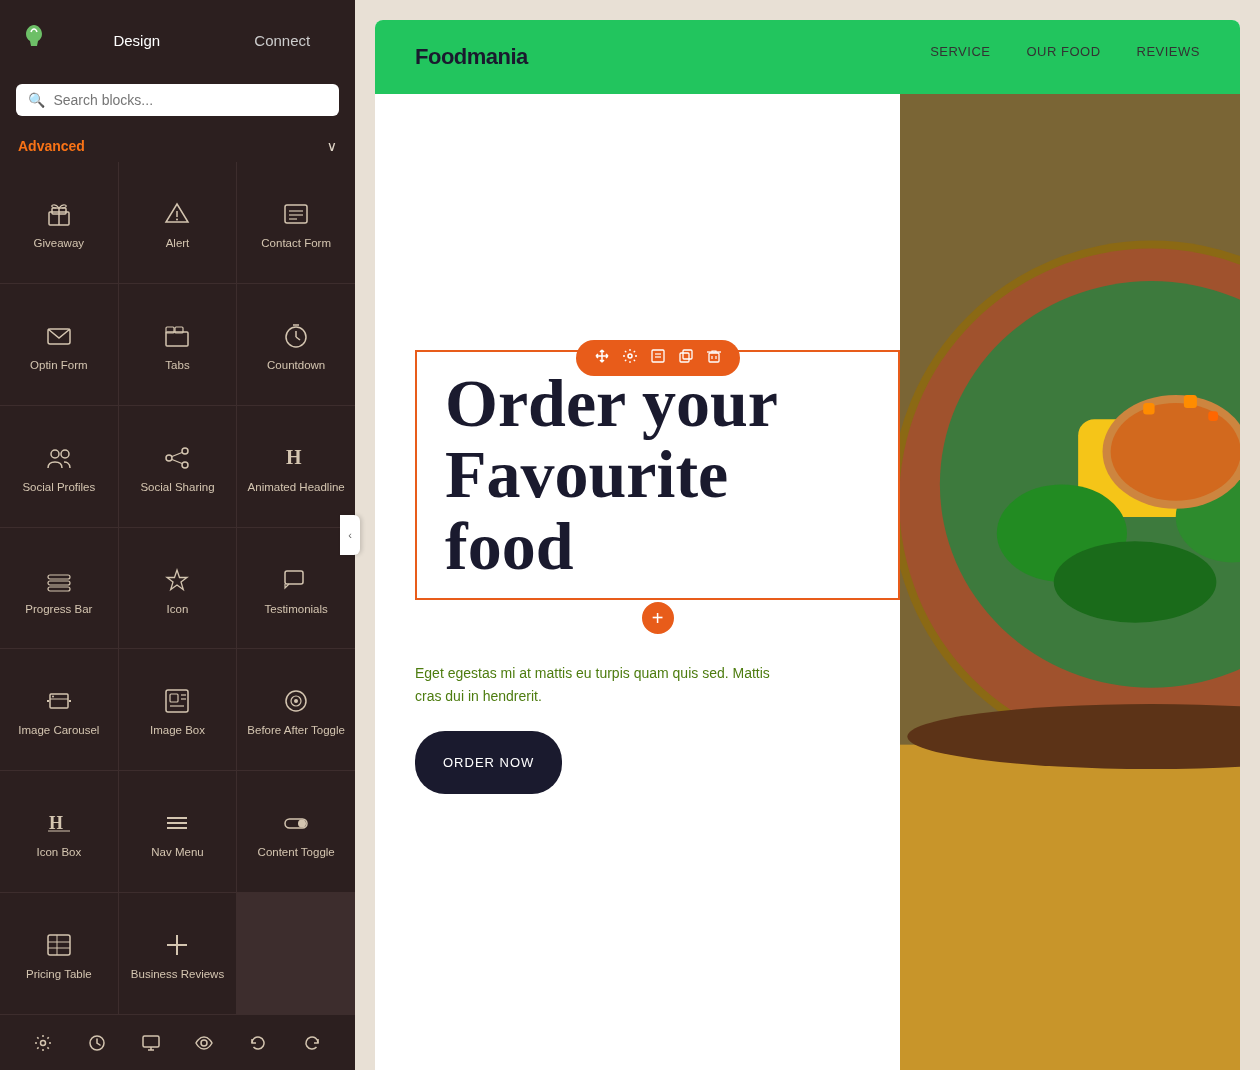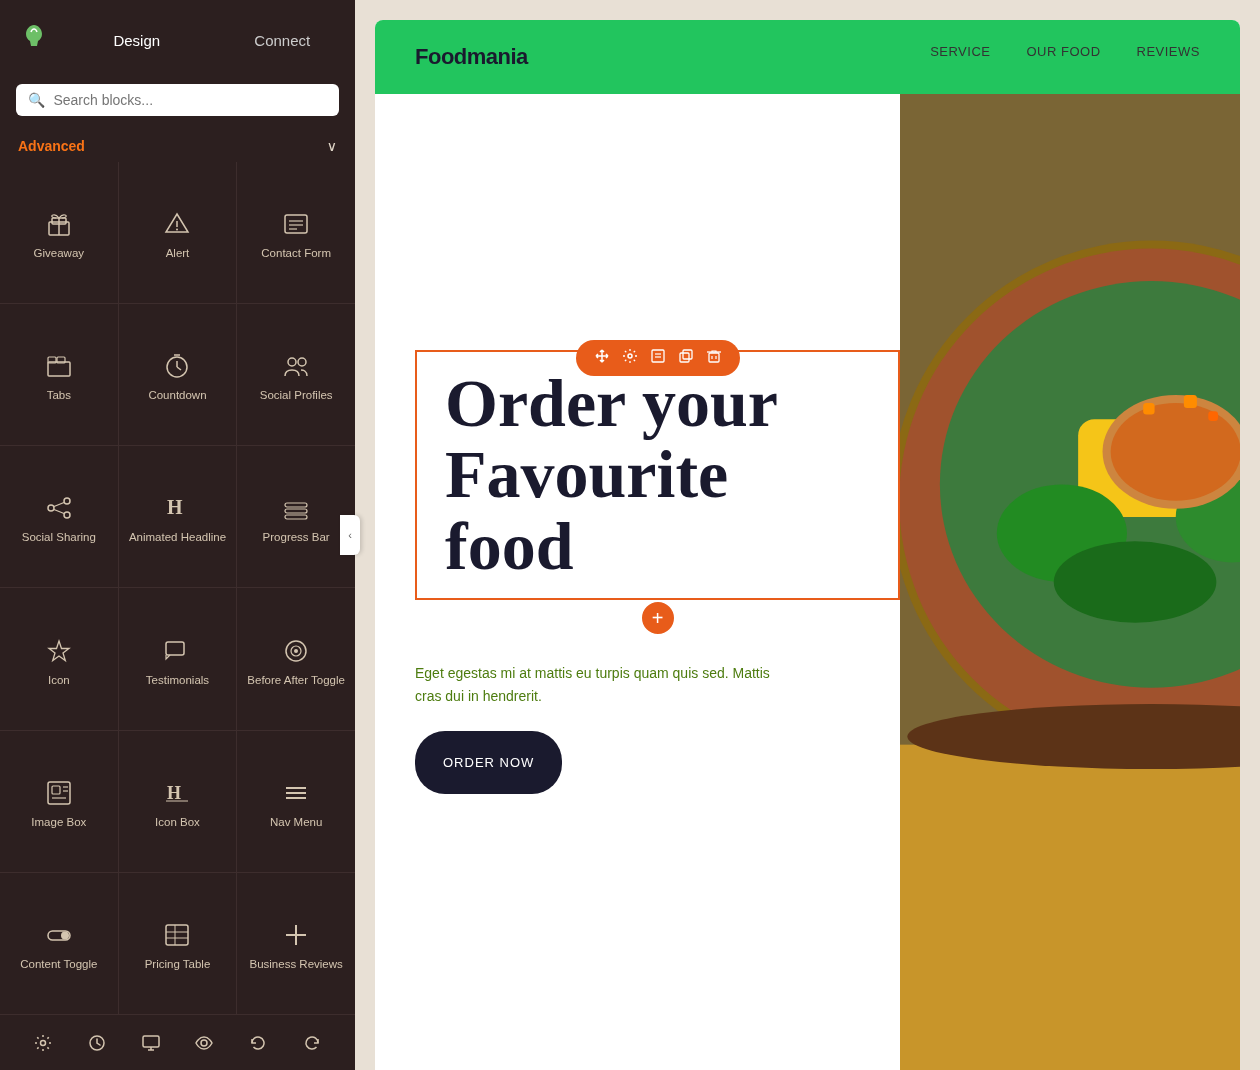--- a/index.html
+++ b/index.html
@@ -429,20 +429,29 @@
         <svg width="28" height="28" viewBox="0 0 28 28" fill="none">
             <rect x="3" y="5" width="22" height="18" rx="2" stroke="#d4c5b0" stroke-width="1.5"></rect>
             <line x1="7" y1="11" x2="21" y2="11" stroke="#d4c5b0" stroke-width="1.2"></line>
             <line x1="7" y1="15" x2="21" y2="15" stroke="#d4c5b0" stroke-width="1.2"></line>
             <line x1="7" y1="19" x2="15" y2="19" stroke="#d4c5b0" stroke-width="1.2"></line>
           </svg>
       </div>
       <span class="block-label">Contact Form</span>
     </div>
 
+    <div class="block-item">
+      <div class="block-icon">
+        <svg width="28" height="28" viewBox="0 0 28 28" fill="none">
+            <rect x="3" y="7" width="22" height="15" rx="2" stroke="#d4c5b0" stroke-width="1.5"></rect>
+            <polyline points="3,7 14,16 25,7" stroke="#d4c5b0" stroke-width="1.5" fill="none"></polyline>
+          </svg>
+      </div>
+      <span class="block-label">Optin Form</span>
+    </div>
 
     <div class="block-item">
       <div class="block-icon">
         <svg width="28" height="28" viewBox="0 0 28 28" fill="none">
             <rect x="3" y="10" width="22" height="14" rx="1" stroke="#d4c5b0" stroke-width="1.5"></rect>
             <rect x="3" y="5" width="8" height="6" rx="1" stroke="#d4c5b0" stroke-width="1.2"></rect>
             <rect x="12" y="5" width="8" height="6" rx="1" stroke="#d4c5b0" stroke-width="1.2"></rect>
           </svg>
       </div>
       <span class="block-label">Tabs</span>
@@ -517,43 +526,55 @@
     <div class="block-item">
       <div class="block-icon">
         <svg width="28" height="28" viewBox="0 0 28 28" fill="none">
             <rect x="3" y="5" width="18" height="13" rx="2" stroke="#d4c5b0" stroke-width="1.5"></rect>
             <path d="M7 18l-4 4v-4" stroke="#d4c5b0" stroke-width="1.2" fill="none"></path>
           </svg>
       </div>
       <span class="block-label">Testimonials</span>
     </div>
 
-
-    <div class="block-item">
-      <div class="block-icon">
-        <svg width="28" height="28" viewBox="0 0 28 28" fill="none">
-            <circle cx="14" cy="14" r="10" stroke="#d4c5b0" stroke-width="1.5"></circle>
-            <circle cx="14" cy="14" r="5" stroke="#d4c5b0" stroke-width="1.2"></circle>
-            <circle cx="14" cy="14" r="2" fill="#d4c5b0"></circle>
-          </svg>
-      </div>
-      <span class="block-label">Before After Toggle</span>
+    <div class="block-item">
+      <div class="block-icon">
+        <svg width="28" height="28" viewBox="0 0 28 28" fill="none">
+            <rect x="5" y="7" width="18" height="14" rx="1" stroke="#d4c5b0" stroke-width="1.5"></rect>
+            <path d="M5 12h18" stroke="#d4c5b0" stroke-width="1"></path>
+            <circle cx="8" cy="9.5" r="1" fill="#d4c5b0"></circle>
+            <line x1="2" y1="14" x2="4" y2="14" stroke="#d4c5b0" stroke-width="2"></line>
+            <line x1="24" y1="14" x2="26" y2="14" stroke="#d4c5b0" stroke-width="2"></line>
+          </svg>
+      </div>
+      <span class="block-label">Image Carousel</span>
     </div>
 
     <div class="block-item">
       <div class="block-icon">
         <svg width="28" height="28" viewBox="0 0 28 28" fill="none">
             <rect x="3" y="3" width="22" height="22" rx="2" stroke="#d4c5b0" stroke-width="1.5"></rect>
             <rect x="7" y="7" width="8" height="8" rx="1" stroke="#d4c5b0" stroke-width="1.2"></rect>
             <line x1="18" y1="8" x2="23" y2="8" stroke="#d4c5b0" stroke-width="1.2"></line>
             <line x1="18" y1="12" x2="23" y2="12" stroke="#d4c5b0" stroke-width="1.2"></line>
             <line x1="7" y1="19" x2="21" y2="19" stroke="#d4c5b0" stroke-width="1.2"></line>
           </svg>
       </div>
       <span class="block-label">Image Box</span>
+    </div>
+
+    <div class="block-item">
+      <div class="block-icon">
+        <svg width="28" height="28" viewBox="0 0 28 28" fill="none">
+            <circle cx="14" cy="14" r="10" stroke="#d4c5b0" stroke-width="1.5"></circle>
+            <circle cx="14" cy="14" r="5" stroke="#d4c5b0" stroke-width="1.2"></circle>
+            <circle cx="14" cy="14" r="2" fill="#d4c5b0"></circle>
+          </svg>
+      </div>
+      <span class="block-label">Before After Toggle</span>
     </div>
 
     <div class="block-item">
       <div class="block-icon">
         <svg width="28" height="28" viewBox="0 0 28 28" fill="none">
             <text x="4" y="20" font-family="serif" font-size="18" font-weight="bold" fill="#d4c5b0">H</text>
             <line x1="3" y1="22" x2="25" y2="22" stroke="#d4c5b0" stroke-width="1"></line>
           </svg>
       </div>
       <span class="block-label">Icon Box</span>

